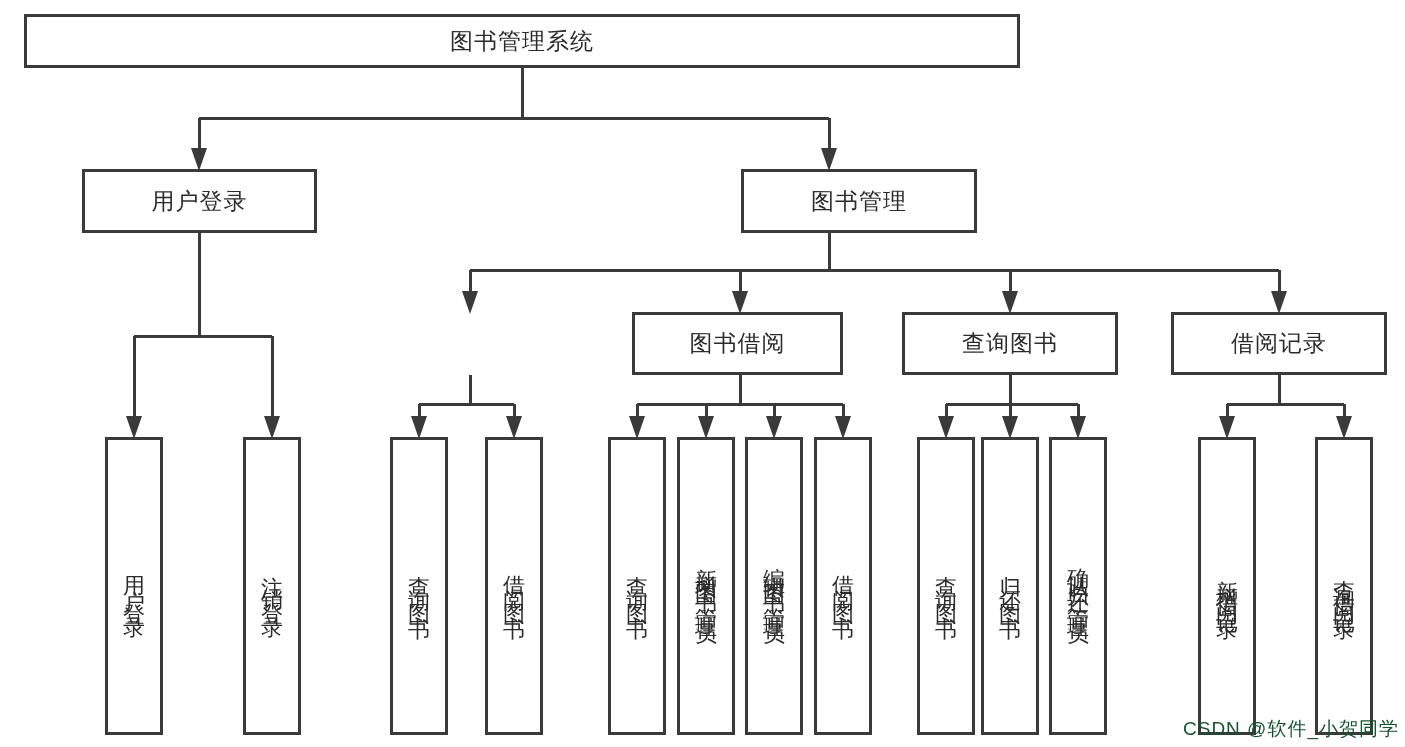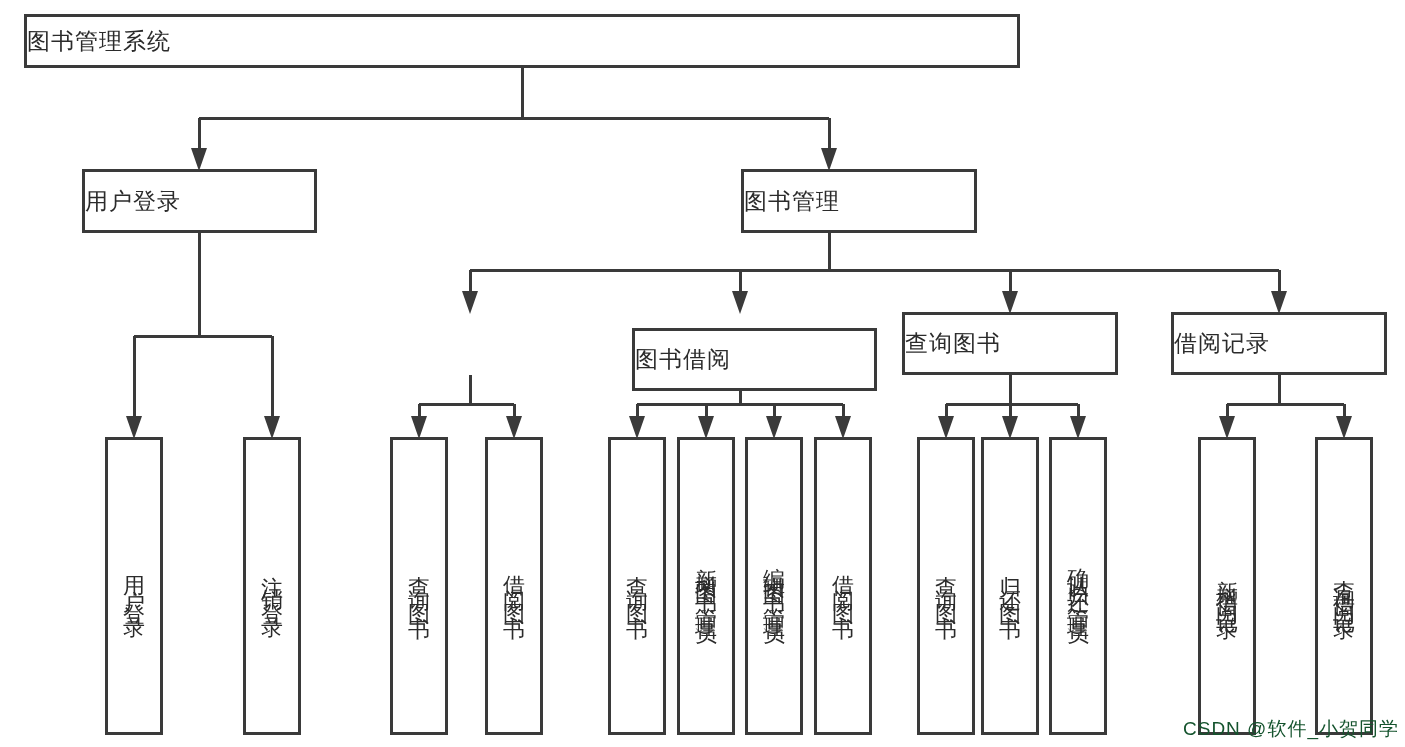--- a/index.html
+++ b/index.html
@@ -4,21 +4,21 @@
 <style>
   html,body { margin:0; padding:0; background:#ffffff; }
   .stage {
     position:relative; width:1405px; height:747px; background:#ffffff;
     font-family:"Liberation Sans","DejaVu Sans",sans-serif; overflow:hidden;
   }
   .connectors { position:absolute; left:0; top:0; z-index:0; }
   .box {
     position:absolute; box-sizing:border-box; z-index:1;
     border:3px solid #3a3a3a; background:#ffffff;
-    display:flex; align-items:center; justify-content:flex-start;
+    display:flex; align-items:center; justify-content:center;
     color:#2b2b2b;
   }
   .hlabel { font-size:23px; letter-spacing:1px; white-space:nowrap; }
   .leaf { justify-content:center; }
   .leaf-label {
     writing-mode:vertical-rl; text-orientation:mixed;
     font-size:22px; line-height:1.0; color:#2b2b2b;
   }
   .watermark {
     position:absolute; left:1183px; top:716px; z-index:3;
@@ -81,21 +81,21 @@
     <span class="hlabel">图书管理系统</span>
   </div>
 
   <div class="box" style="left:82px;top:169px;width:235px;height:64px">
     <span class="hlabel">用户登录</span>
   </div>
   <div class="box" style="left:741px;top:169px;width:236px;height:64px">
     <span class="hlabel">图书管理</span>
   </div>
 
-  <div class="box" style="left:632px;top:328px;width:245px;height:63px">
+  <div class="box" style="left:632px;top:312px;width:211px;height:63px">
     <span class="hlabel">图书借阅</span>
   </div>
   <div class="box" style="left:902px;top:312px;width:216px;height:63px">
     <span class="hlabel">查询图书</span>
   </div>
   <div class="box" style="left:1171px;top:312px;width:216px;height:63px">
     <span class="hlabel">借阅记录</span>
   </div>
 
   <div class="box leaf" style="left:105px;top:437px;width:58px;height:298px">

